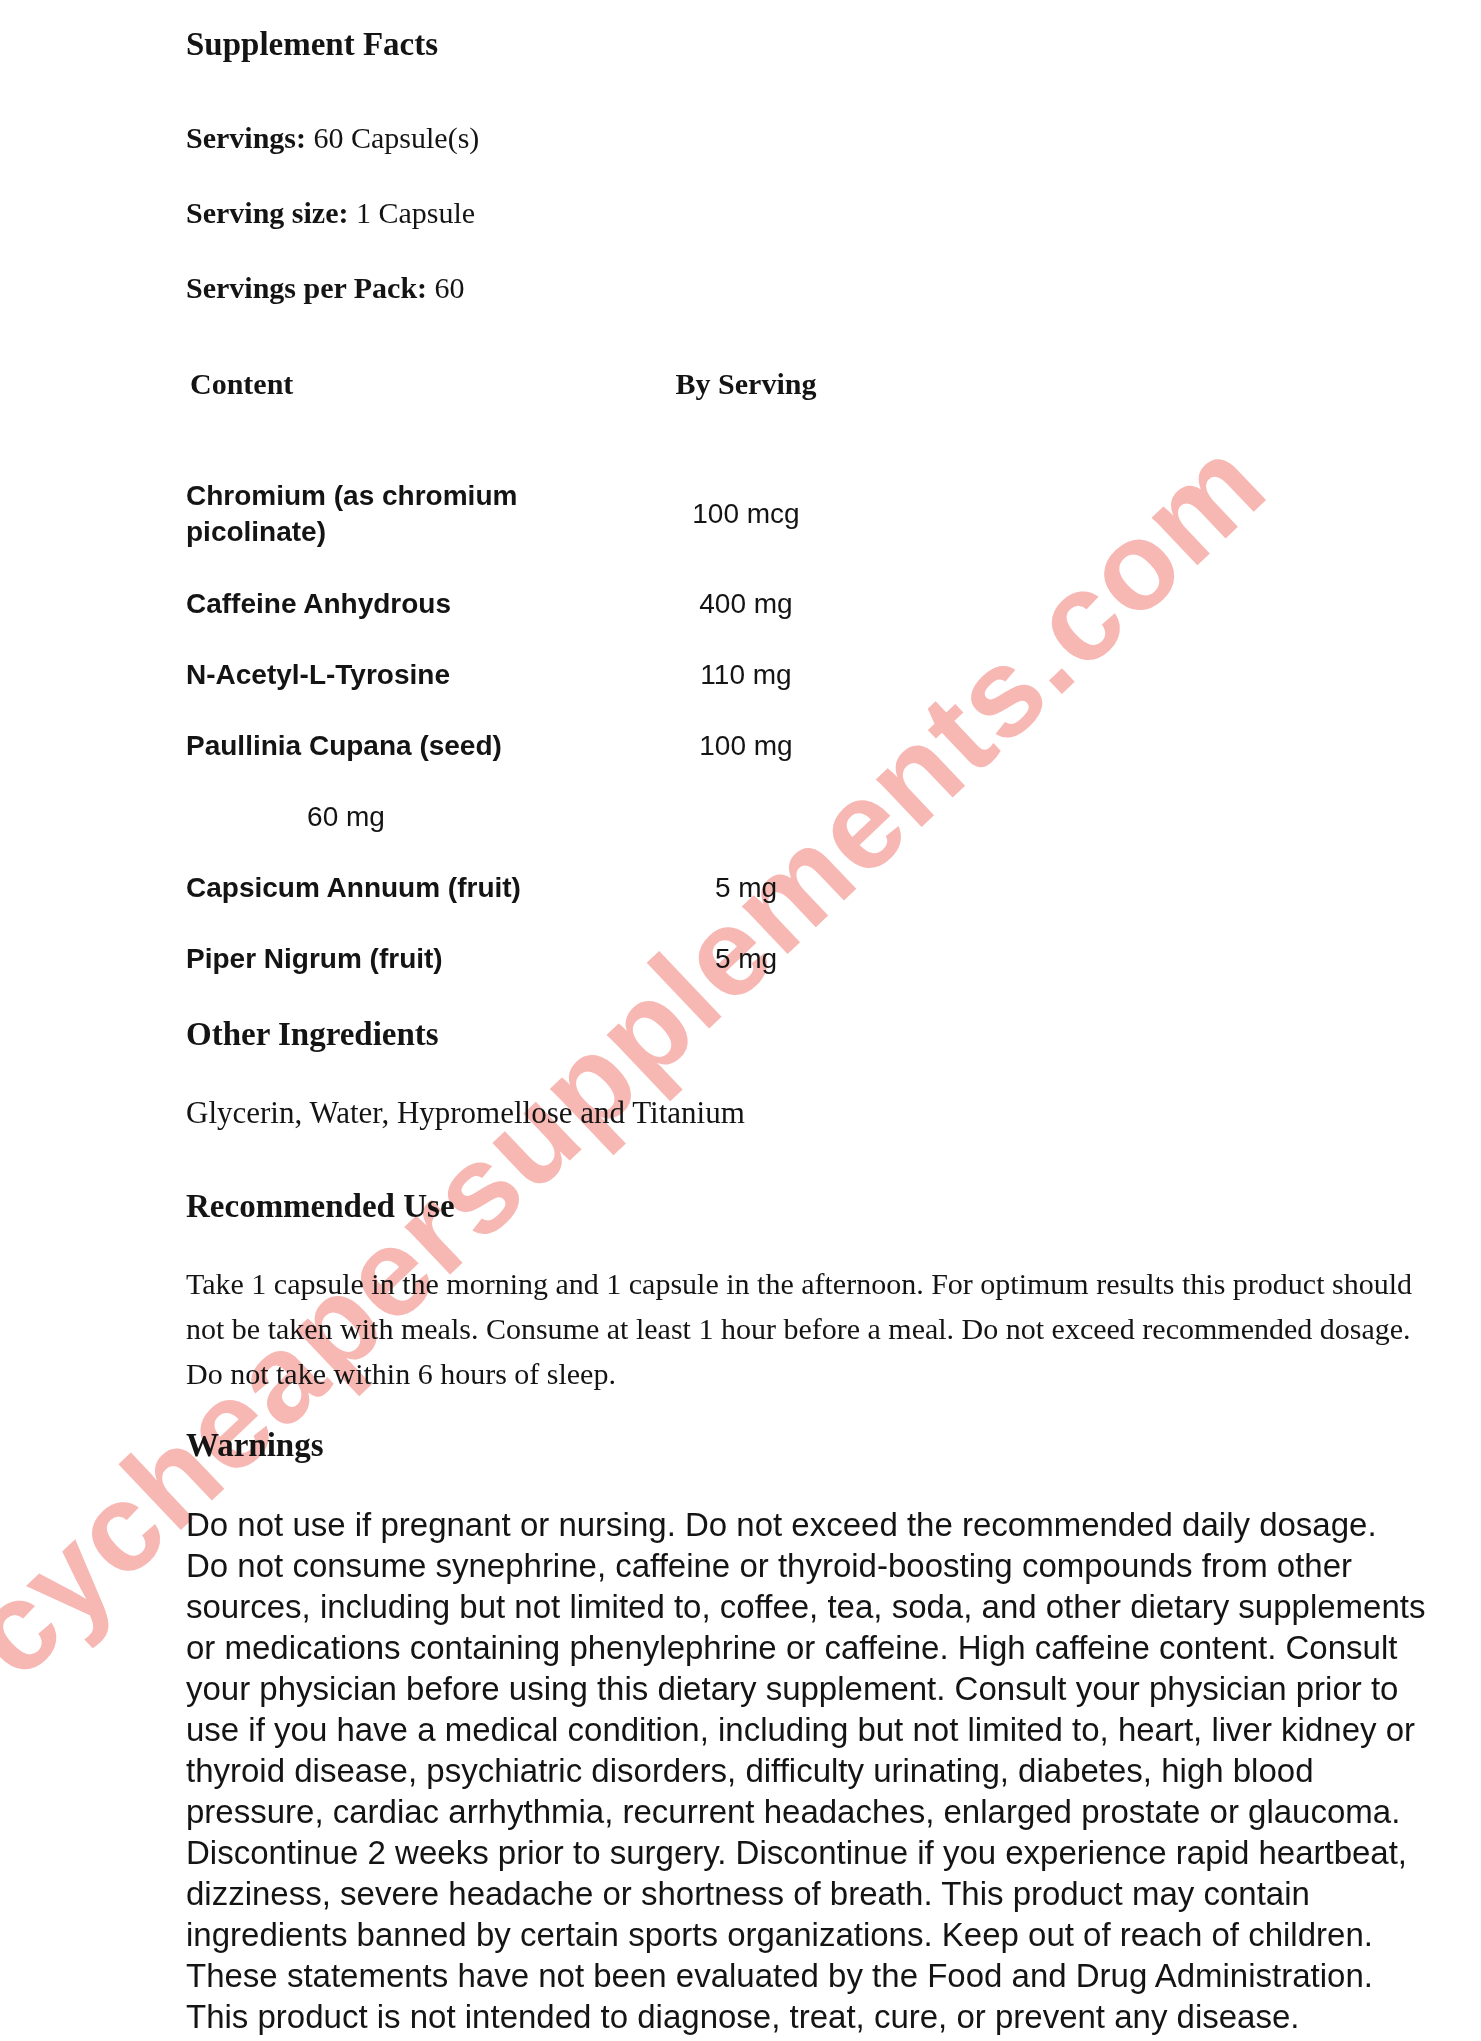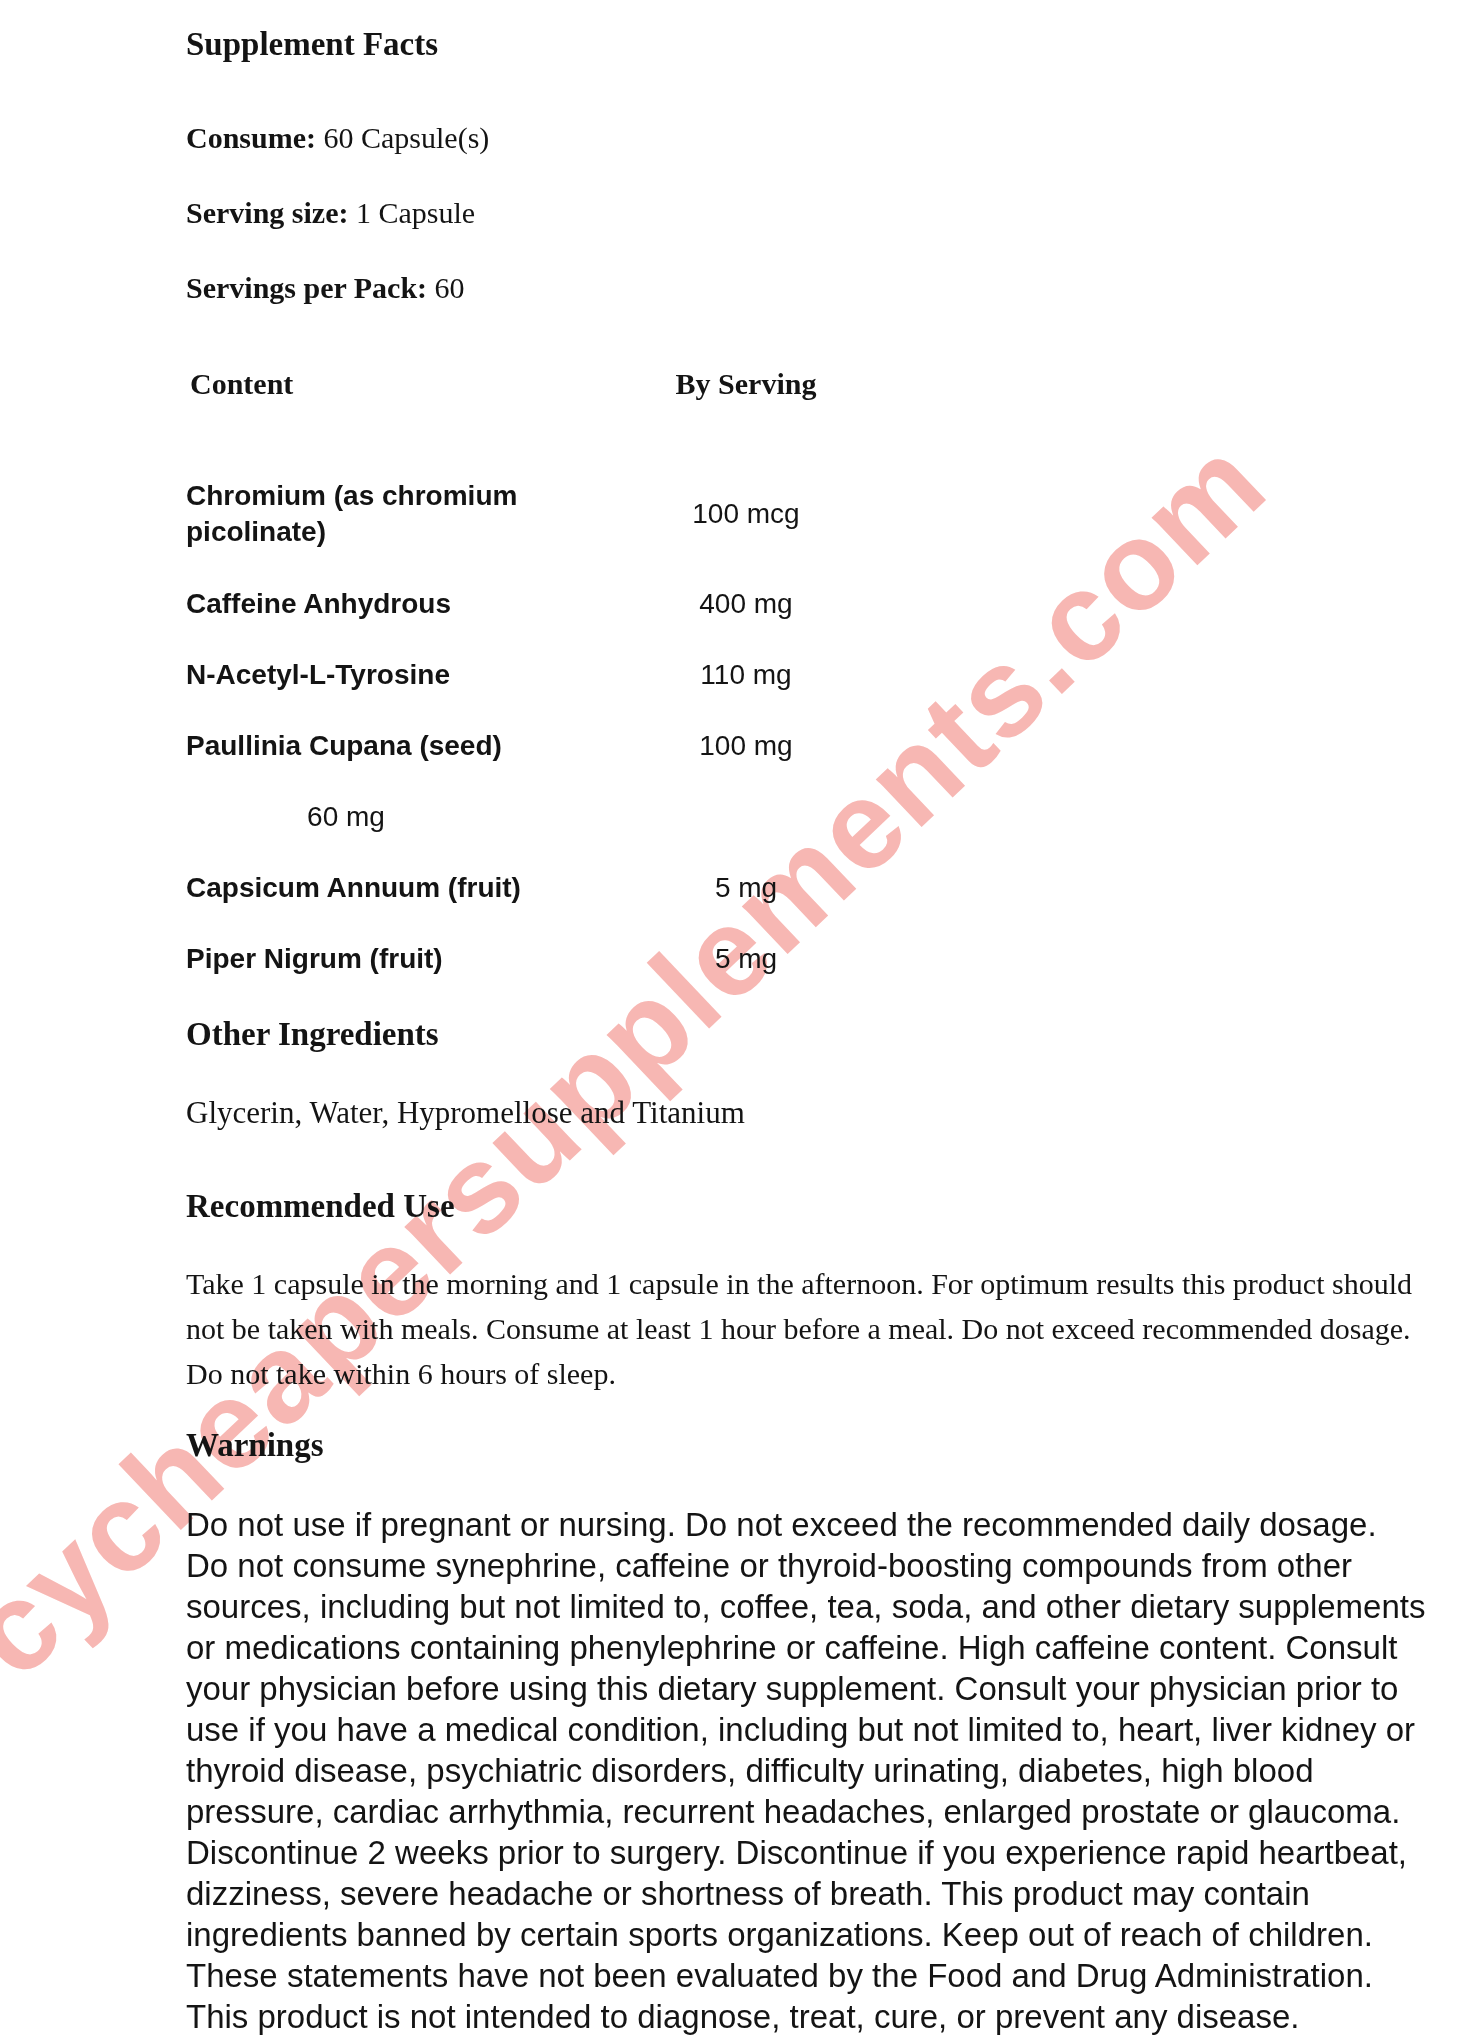--- a/index.html
+++ b/index.html
@@ -98,21 +98,21 @@
 </head>
 <body>
 
 <div class="watermark">cycheapersupplements.com</div>
 
 <div class="page">
 
   <div class="doc-title">Supplement Facts</div>
 
   <div class="meta-line">
-    <span class="lbl">Consume:</span>
+    <span class="lbl">Servings:</span>
     <span>60 Capsule(s)</span>
   </div>
 
   <div class="meta-line">
     <span class="lbl">Serving size:</span>
     <span>1 Capsule</span>
   </div>
 
   <div class="meta-line">
     <span class="lbl">Servings per Pack:</span>

